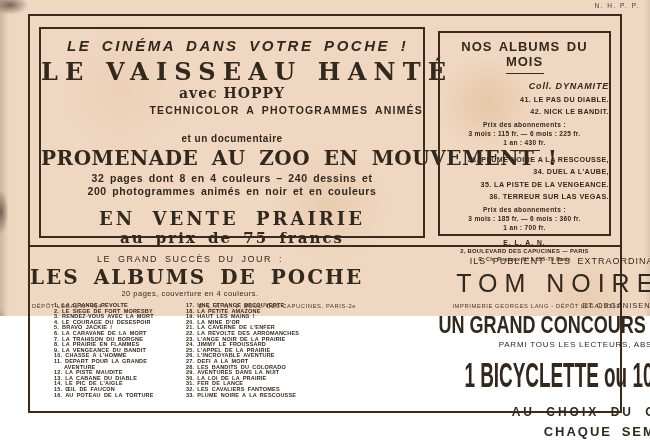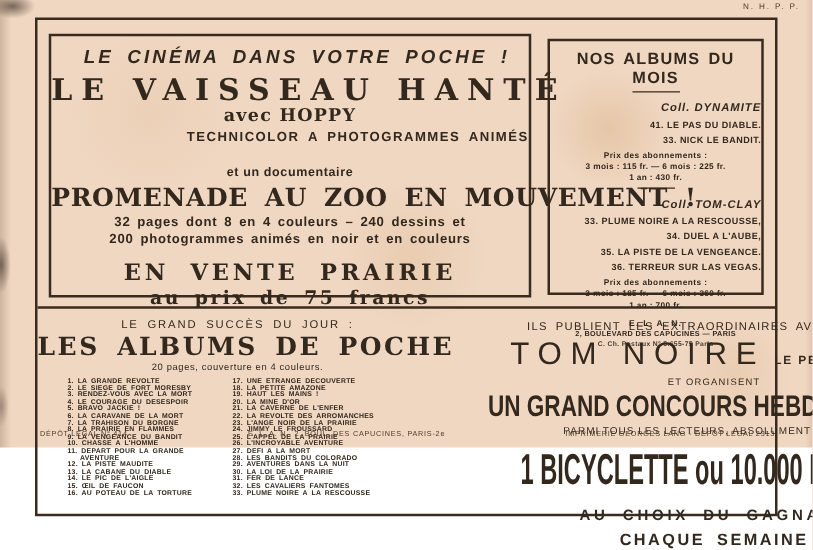--- a/index.html
+++ b/index.html
@@ -1,18 +1,18 @@
 <!DOCTYPE html>
 <html><head>
 <meta charset="utf-8">
 <style>
   html,body{margin:0;padding:0;}
   body{width:650px;height:440px;overflow:hidden;}
   .sheet{
-    position:relative;width:650px;height:358px;box-sizing:border-box;
+    position:relative;width:650px;height:316px;box-sizing:border-box;
     color:#33281d;
     font-family:"Liberation Sans",sans-serif;
     background:
       radial-gradient(ellipse 26px 14px at 10px 5px, rgba(40,26,16,.60), transparent 70%),
       radial-gradient(ellipse 10px 30px at 1px 212px, rgba(40,26,16,.55), transparent 75%),
       radial-gradient(ellipse 8px 22px at 1px 325px, rgba(40,26,16,.30), transparent 75%),
       radial-gradient(ellipse 60px 6px at 40px 439px, rgba(40,26,16,.28), transparent 80%),
       linear-gradient(90deg, rgba(90,62,40,.22), rgba(90,62,40,0) 9px),
       linear-gradient(270deg, rgba(90,62,40,.12), rgba(90,62,40,0) 6px),
       radial-gradient(circle at 487px 103px, rgba(186,134,58,.20), transparent 48px),
@@ -56,21 +56,21 @@
   .rule{border-top:1.5px solid #3a2b1e;width:38px;margin:4px auto 0;}
   .coll-name{font-style:italic;font-size:9px;letter-spacing:.8px;text-align:right;padding-left:12px;margin-top:7px;}
   .ab-item{font-size:7.2px;letter-spacing:.4px;text-align:right;padding-left:12px;margin-top:3.5px;}
   .prix-label{font-size:6.6px;letter-spacing:.4px;margin-top:5px;}
   .prix-line{font-size:6.6px;letter-spacing:.3px;margin-top:2px;}
   .ab-elan{font-size:6.8px;letter-spacing:1px;margin-top:8px;}
   .ab-addr{font-size:5.8px;letter-spacing:.3px;margin-top:2px;}
   .ab-postal{font-size:5.4px;letter-spacing:.3px;margin-top:1.5px;color:#4a3a2a;}
 
   
-  .bottom-row{display:flex;border-top:2px solid #3a2b1e;height:166px;box-sizing:border-box;}
+  .bottom-row{display:flex;border-top:2px solid #3a2b1e;height:166px;box-sizing:border-box;gap:48px;}
   .poche-col{width:320px;box-sizing:border-box;text-align:center;padding-top:7px;}
   .po-kicker{font-size:9px;letter-spacing:1.5px;word-spacing:3px;}
   .po-title{font-weight:bold;font-size:20px;letter-spacing:2px;word-spacing:5px;margin-top:1px;white-space:nowrap;}
   .po-sub{font-size:7.5px;letter-spacing:.5px;margin-top:0;}
   .po-lists{display:flex;justify-content:center;gap:8px;margin-top:5px;text-align:left;}
   .po-colA{width:124px;}
   .po-colB{width:140px;}
   .po-item{font-weight:bold;font-size:5.5px;line-height:5.6px;letter-spacing:.2px;word-spacing:1.4px;padding-left:10px;text-indent:-10px;}
   .po-foot{font-weight:bold;font-size:13px;letter-spacing:2.5px;word-spacing:5px;margin-top:5px;}
 
@@ -115,27 +115,26 @@
         <div class="ad-sale1 serif">EN VENTE PRAIRIE</div>
         <div class="ad-sale2 serif">au prix de 75 francs</div>
       </div>
 
       <div class="albums-box">
         <div class="ab-title">NOS ALBUMS DU MOIS</div>
         <div class="rule"></div>
 
         <div class="coll-name">Coll. DYNAMITE</div>
         <div class="ab-item">41. LE PAS DU DIABLE.</div>
-        <div class="ab-item">33. NICK LE BANDIT.</div>
+        <div class="ab-item">42. NICK LE BANDIT.</div>
         <div class="prix-label">Prix des abonnements :</div>
         <div class="prix-line">3 mois : 115 fr. — 6 mois : 225 fr.</div>
         <div class="prix-line">1 an : 430 fr.</div>
         <div class="rule" style="width:30px;"></div>
 
-        <div class="coll-name">Coll. TOM-CLAY</div>
         <div class="ab-item">33. PLUME NOIRE A LA RESCOUSSE,</div>
         <div class="ab-item">34. DUEL A L'AUBE,</div>
         <div class="ab-item">35. LA PISTE DE LA VENGEANCE.</div>
         <div class="ab-item">36. TERREUR SUR LAS VEGAS.</div>
         <div class="prix-label">Prix des abonnements :</div>
         <div class="prix-line">3 mois : 185 fr. — 6 mois : 360 fr.</div>
         <div class="prix-line">1 an : 700 fr.</div>
 
         <div class="ab-elan">E. L. A. N.</div>
         <div class="ab-addr">2, BOULEVARD DES CAPUCINES — PARIS</div>

